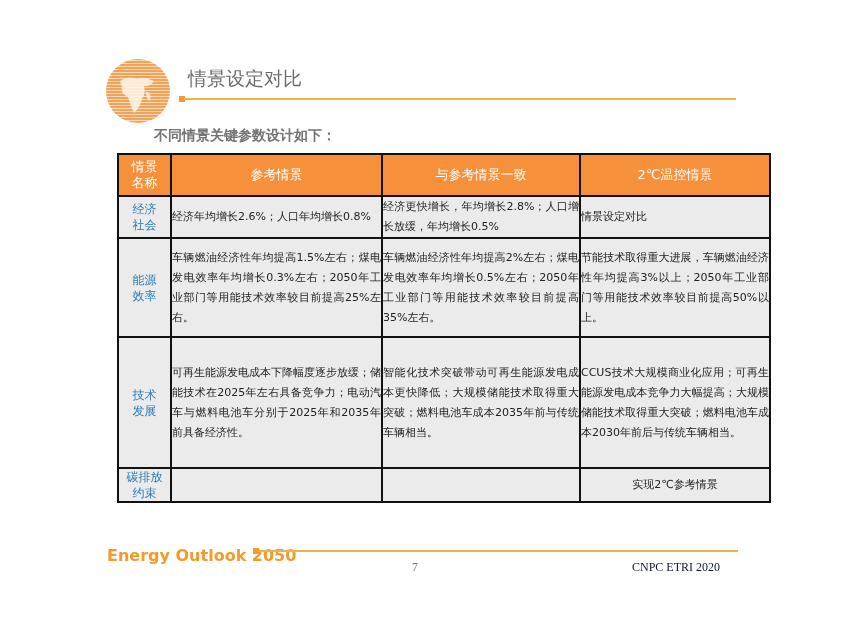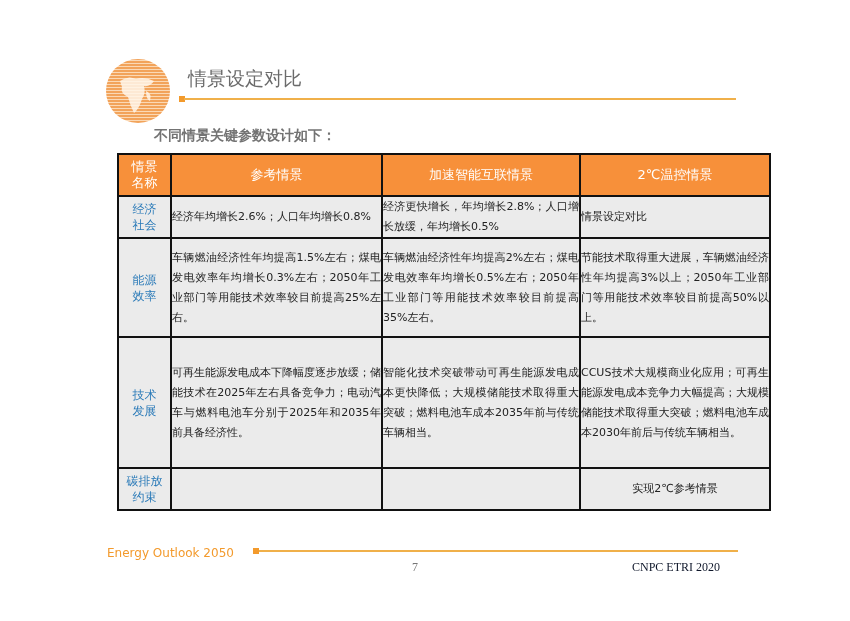--- a/index.html
+++ b/index.html
@@ -11,21 +11,21 @@
   .title-rule { position:absolute; left:184px; top:98px; width:552px; height:2px; background:#f0b04a; }
   .title-dot { position:absolute; left:179px; top:96px; width:6px; height:6px; background:#f39a2c; }
   .subtitle { position:absolute; left:154px; top:127px; font-size:14px; font-weight:bold; color:#737373; }
   table.cmp { position:absolute; left:117px; top:153px; width:652px; border-collapse:collapse; table-layout:fixed; }
   table.cmp td, table.cmp th { border:2px solid #111; padding:0; vertical-align:middle; }
   table.cmp th { background:#f7903a; color:#fff; font-weight:normal; font-size:13px; height:40px; }
   th.first { font-size:13px; line-height:16px; }
   td.rowhead { background:#ebebeb; color:#2a7ab8; font-size:12px; text-align:center; line-height:16px; }
   td.cell { background:#ebebeb; color:#222; font-size:11px; line-height:20px; padding:0 6px; text-align:justify; }
   td.center { text-align:center; }
-  .footer-brand { position:absolute; left:107px; top:546px; font-size:12px; font-weight:normal; color:#f39a2c; }
+  .footer-brand { position:absolute; left:107px; top:546px; font-size:16px; font-weight:bold; color:#f39a2c; }
   .footer-dot { position:absolute; left:253px; top:548px; width:6px; height:6px; background:#f39a2c; }
   .footer-rule { position:absolute; left:259px; top:550px; width:479px; height:2px; background:#f0b04a; }
   .page-num { position:absolute; left:412px; top:560px; font-size:12px; color:#777; font-family:"Liberation Serif", serif; }
   .footer-org { position:absolute; left:632px; top:560px; font-size:12px; color:#0f172a; font-family:"Liberation Serif", serif; }
 </style>
 </head>
 <body>
 
 <div class="globe">
   <svg width="64" height="64" viewBox="0 0 64 64">
@@ -45,21 +45,21 @@
       <col style="width:198px">
       <col style="width:190px">
   </colgroup>
   <tbody>
       <tr>
     <th class="first">
       <div>情景</div>
       <div>名称</div>
     </th>
     <th>参考情景</th>
-    <th>加速智能互联情景</th>
+    <th>与参考情景一致</th>
     <th>2℃温控情景</th>
   </tr>
   <tr style="height:36px">
     <td class="rowhead">
       <div>经济</div>
       <div>社会</div>
     </td>
     <td class="cell">经济年均增长2.6%；人口年均增长0.8%</td>
     <td class="cell">经济更快增长，年均增长2.8%；人口增长放缓，年均增长0.5%</td>
     <td class="cell">情景设定对比</td>
@@ -75,21 +75,21 @@
   </tr>
   <tr style="height:131px">
     <td class="rowhead">
       <div>技术</div>
       <div>发展</div>
     </td>
     <td class="cell">可再生能源发电成本下降幅度逐步放缓；储能技术在2025年左右具备竞争力；电动汽车与燃料电池车分别于2025年和2035年前具备经济性。</td>
     <td class="cell">智能化技术突破带动可再生能源发电成本更快降低；大规模储能技术取得重大突破；燃料电池车成本2035年前与传统车辆相当。</td>
     <td class="cell">CCUS技术大规模商业化应用；可再生能源发电成本竞争力大幅提高；大规模储能技术取得重大突破；燃料电池车成本2030年前后与传统车辆相当。</td>
   </tr>
-  <tr style="height:42px">
+  <tr style="height:34px">
     <td class="rowhead">
       <div>碳排放</div>
       <div>约束</div>
     </td>
     <td class="cell"></td>
     <td class="cell"></td>
     <td class="cell center">实现2℃参考情景</td>
   </tr>
 </tbody>
   </table>

